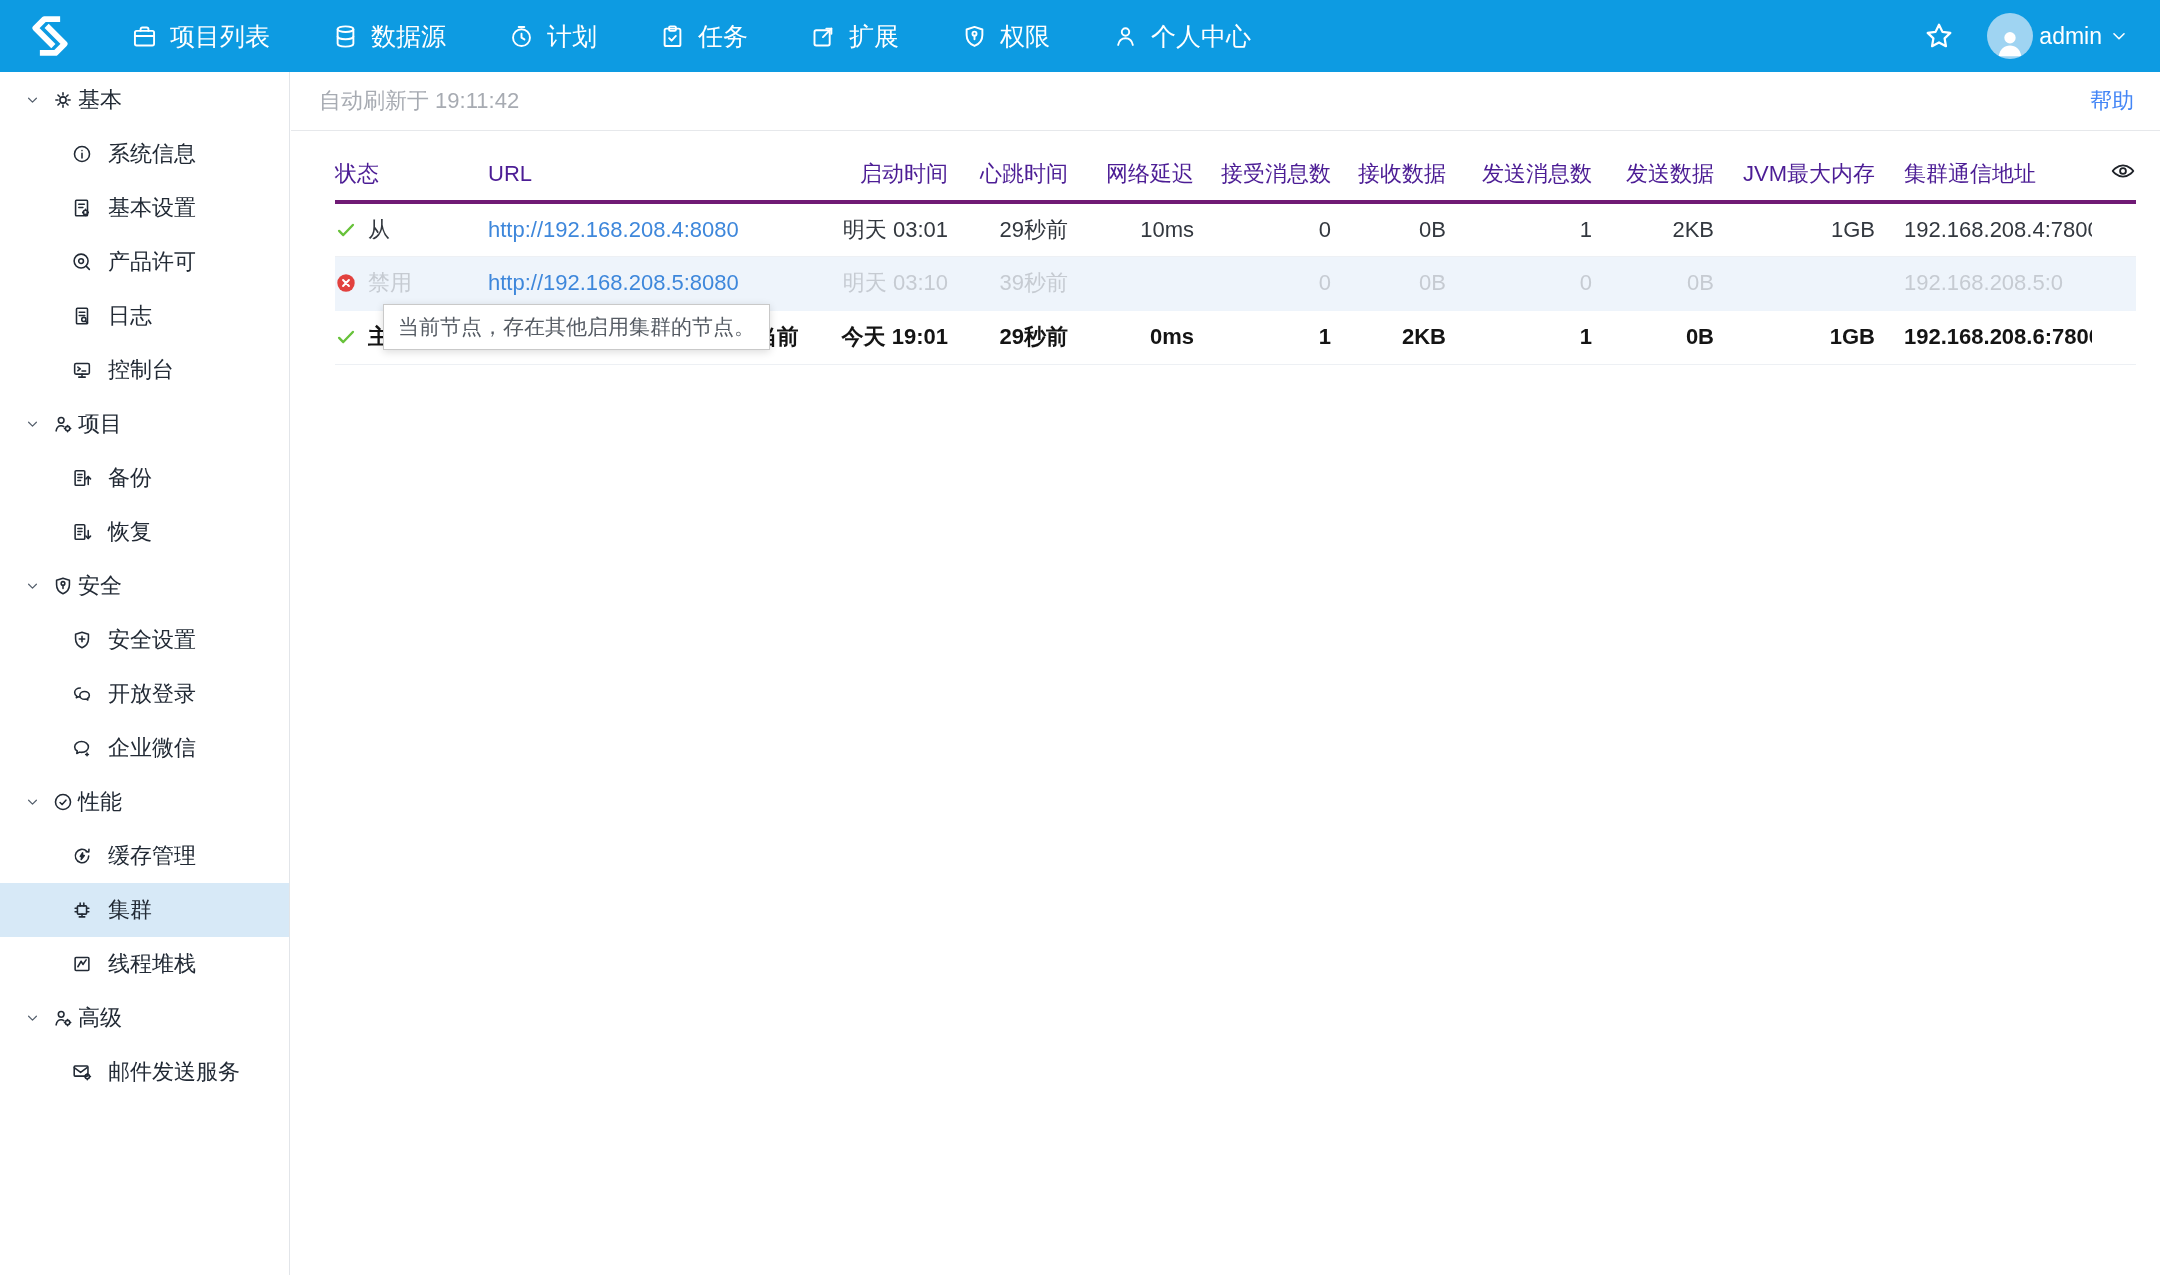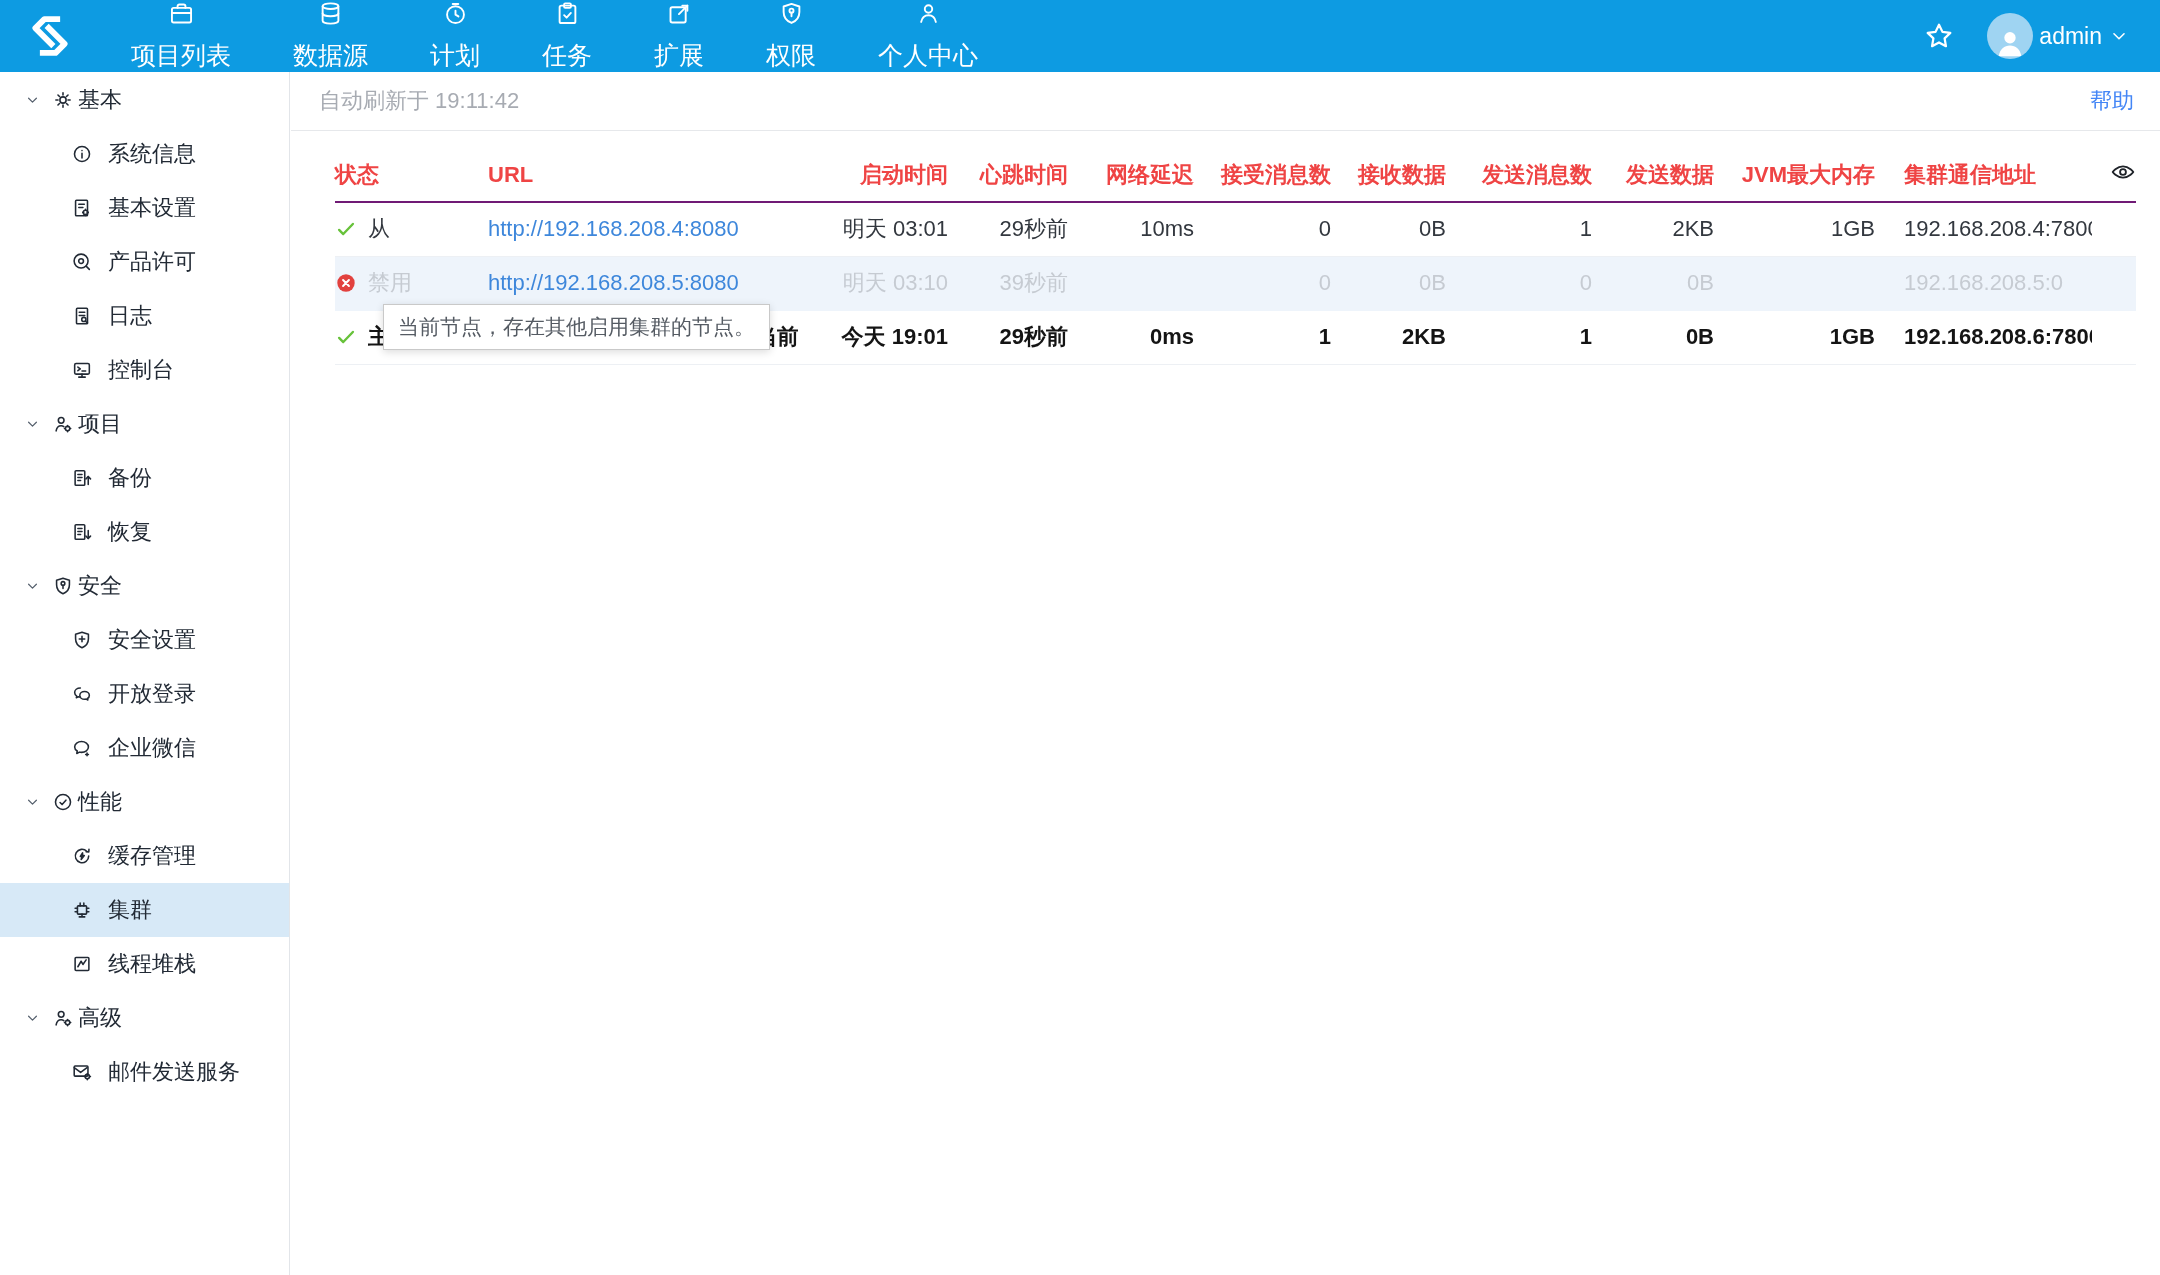--- a/index.html
+++ b/index.html
@@ -7,21 +7,21 @@
     font-family:"Liberation Sans","DejaVu Sans",sans-serif; }
   .page { position:relative; width:2160px; height:1275px; background:#fff; }
 
   
   .topnav { position:absolute; top:0; left:0; right:0; height:72px;
     background:var(--nav-blue,#0d9be2); display:flex; align-items:stretch; }
   .logo-box { width:100px; display:flex; align-items:center; justify-content:center; cursor:pointer; }
   .logo-box svg { width:54px; height:54px; }
   .nav-menu { display:flex; align-items:stretch; }
   .nav-item { display:flex; align-items:center; gap:12px; padding:0 31px;
-    color:#fff; font-size:25px; cursor:pointer; white-space:nowrap;flex-direction:column; }
+    color:#fff; font-size:25px; cursor:pointer; white-space:nowrap; }
   .nav-item .ic svg { width:27px; height:27px; display:block; }
   .nav-item.active { background:#fff; color:#1f2329; }
   .nav-right { margin-left:auto; display:flex; align-items:center; gap:6px; padding-right:30px; color:#fff; }
   .star-btn { display:flex; cursor:pointer; margin-right:26px; }
   .star-btn svg { width:32px; height:32px; }
   .avatar { width:46px; height:46px; border-radius:50%; background:#9fd4f2;
     display:flex; align-items:end; justify-content:center; overflow:hidden; cursor:pointer; }
   .avatar svg { width:34px; height:34px; }
   .username { font-size:23px; cursor:pointer; }
   .user-chevron svg { width:22px; height:22px; display:block; }
@@ -41,21 +41,21 @@
 
   
   .content { position:absolute; top:72px; left:291px; right:0; bottom:0; background:#fff; }
   .toolbar { height:59px; display:flex; align-items:center; padding:0 26px 0 28px;
     border-bottom:1px solid #e6e8eb; }
   .refresh-text { color:#a7abb2; font-size:22px; }
   .help-link { margin-left:auto; color:var(--help-blue,#4486f6); font-size:22px; cursor:pointer; text-decoration:none; }
 
   .table-wrap { padding:17px 26px 0 44px; }
   table { width:100%; border-collapse:collapse; font-size:22px; color:#33383f; table-layout:fixed; }
-  th { font-weight:700; color:#ef4444; height:54px; border-bottom:2px solid #701a75;
+  th { font-weight:400; color:#4c1d95; height:54px; border-bottom:4px solid #701a75;
     text-align:right; white-space:nowrap; }
   td { height:54px; border-bottom:1px solid #edf0f4; text-align:right; white-space:nowrap; overflow:hidden; }
   th.left, td.left { text-align:left; }
   td.addr, th.addr { padding-left:29px; text-align:left; }
   tr.disabled td { background:#eef4fb; color:#c6cbd2; border-bottom:1px solid #eef4fb; }
   tr.current td { font-weight:700; color:#141414; }
   .status-wrap { display:flex; align-items:center; }
   .status-wrap .ic svg { width:22px; height:22px; display:block; }
   .status-lbl { margin-left:11px; }
   a.url { color:var(--link-blue,#3e87db); text-decoration:none; font-weight:400; cursor:pointer; }

